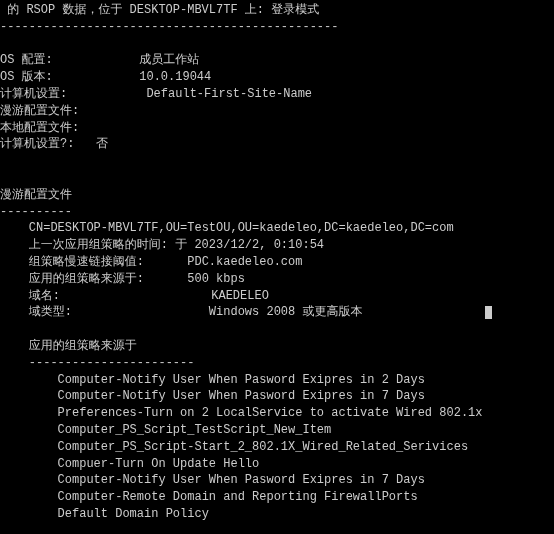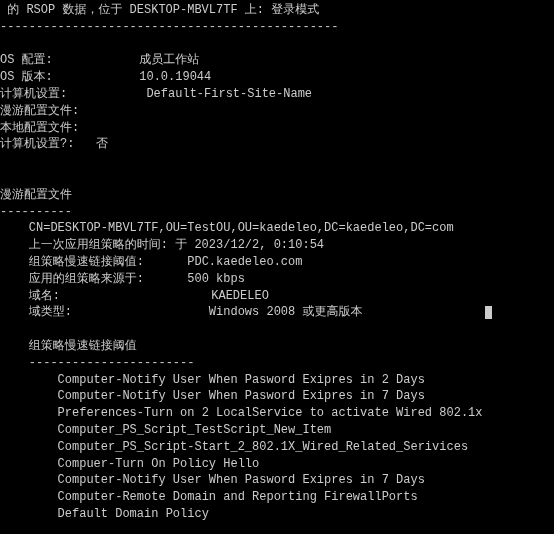--- a/index.html
+++ b/index.html
@@ -46,24 +46,24 @@
 <div class="line"> </div>
 <div class="line">漫游配置文件</div>
 <div class="line">----------</div>
 <div class="line">    CN=DESKTOP-MBVL7TF,OU=TestOU,OU=kaedeleo,DC=kaedeleo,DC=com</div>
 <div class="line"><span>    上一次应用组策略的时间:</span> <span>于 2023/12/2, 0:10:54</span></div>
 <div class="line"><span>    组策略慢速链接阈值:</span>      <span>PDC.kaedeleo.com</span></div>
 <div class="line"><span>    应用的组策略来源于:</span>      <span>500 kbps</span></div>
 <div class="line"><span>    域名:</span>                     <span>KAEDELEO</span></div>
 <div class="line"><span>    域类型:</span>                   <span>Windows 2008 或更高版本</span>                 <span class="cursor"></span></div>
 <div class="line"> </div>
-<div class="line">    组策略慢速链接阈值</div>
+<div class="line">    应用的组策略来源于</div>
 <div class="line">    -----------------------</div>
 <div class="line">        Computer-Notify User When Pasword Exipres in 2 Days</div>
 <div class="line">        Computer-Notify User When Pasword Exipres in 7 Days</div>
 <div class="line">        Preferences-Turn on 2 LocalService to activate Wired 802.1x</div>
 <div class="line">        Computer_PS_Script_TestScript_New_Item</div>
 <div class="line">        Computer_PS_Script-Start_2_802.1X_Wired_Related_Serivices</div>
-<div class="line">        Compuer-Turn On Policy Hello</div>
+<div class="line">        Compuer-Turn On Update Hello</div>
 <div class="line">        Computer-Notify User When Pasword Exipres in 7 Days</div>
 <div class="line">        Computer-Remote Domain and Reporting FirewallPorts</div>
 <div class="line">        Default Domain Policy</div>
 <div class="line"> </div>
 
 </body></html>

